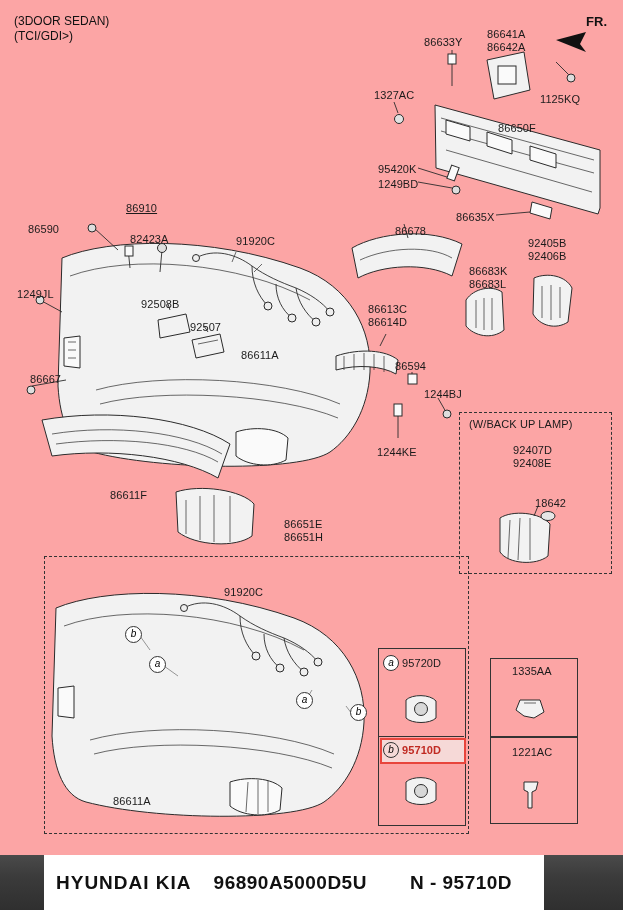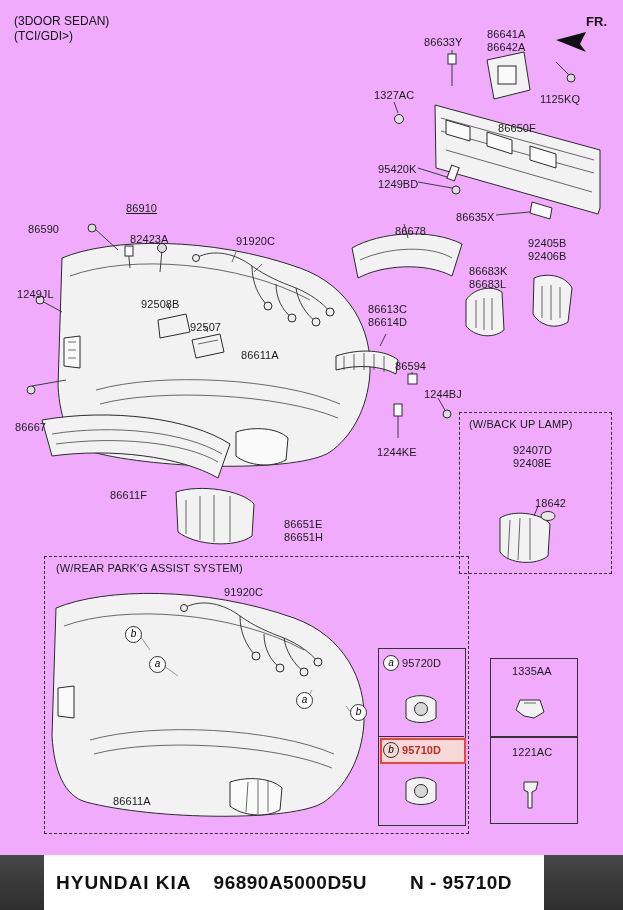--- a/index.html
+++ b/index.html
@@ -5,21 +5,21 @@
   html,body{margin:0;padding:0;}
   body{
     width:623px;height:910px;
     background:#ffffff;
     font-family:"Liberation Sans", sans-serif;
     position:relative;
     overflow:hidden;
   }
   .diagram{
     position:absolute;left:0;top:0;width:623px;height:855px;
-    background:#f0abfc;
+    background:#fca5a5;
   }
   svg.canvas{position:absolute;left:0;top:0;width:623px;height:855px;}
   .lbl{
     position:absolute;
     font-size:11px;
     color:#1b1b1b;
     white-space:pre;
     line-height:13px;
     letter-spacing:0.1px;
   }
@@ -219,21 +219,20 @@
 
   <div class="title-block"><span>(3DOOR SEDAN)</span>
 <span>(TCI/GDI&gt;)</span></div>
 
   <div class="fr">FR.</div>
 
   <div class="dashbox" style="left:459px;top:412px;width:151px;height:160px;"></div>
   <div class="lbl" style="left:469px;top:418px;">(W/BACK UP LAMP)</div>
 
   <div class="dashbox" style="left:44px;top:556px;width:423px;height:276px;"></div>
-  <div class="lbl" style="left:56px;top:562px;">(W/REAR PARK'G ASSIST SYSTEM)</div>
 
   <div class="solidbox" style="left:378px;top:648px;width:86px;height:176px;"></div>
   <div class="solidbox" style="left:378px;top:736px;width:86px;height:0px;border-top:1px solid #333;border-left:none;border-right:none;border-bottom:none;"></div>
   <div class="callout" style="left:383px;top:655px;width:14px;height:14px;">a</div>
   <div class="lbl" style="left:402px;top:657px;">95720D</div>
   <div class="hl" style="left:380px;top:738px;width:82px;height:22px;"></div>
   <div class="callout" style="left:383px;top:742px;width:14px;height:14px;background:#f6d9d7;">b</div>
   <div class="lbl bold" style="left:402px;top:744px;color:#c02a22;">95710D</div>
 
   <div class="solidbox" style="left:490px;top:658px;width:86px;height:78px;"></div>
@@ -264,21 +263,21 @@
       <div class="lbl" style="left: 126px; top: 202px; text-decoration: underline;">86910</div>
       <div class="lbl" style="left: 28px; top: 223px;">86590</div>
       <div class="lbl" style="left: 130px; top: 233px;">82423A</div>
       <div class="lbl" style="left: 236px; top: 235px;">91920C</div>
       <div class="lbl" style="left: 17px; top: 288px;">1249JL</div>
       <div class="lbl" style="left: 141px; top: 298px;">92508B</div>
       <div class="lbl" style="left: 190px; top: 321px;">92507</div>
       <div class="lbl" style="left: 368px; top: 303px;">86613C
 86614D</div>
       <div class="lbl" style="left: 241px; top: 349px;">86611A</div>
-      <div class="lbl" style="left: 15px; top: 373px; margin-top: 48px;">86667</div>
+      <div class="lbl" style="left: 30px; top: 373px;">86667</div>
       <div class="lbl" style="left: 395px; top: 360px;">86594</div>
       <div class="lbl" style="left: 424px; top: 388px;">1244BJ</div>
       <div class="lbl" style="left: 377px; top: 446px;">1244KE</div>
       <div class="lbl" style="left: 110px; top: 489px;">86611F</div>
       <div class="lbl" style="left: 284px; top: 518px;">86651E
 86651H</div>
       <div class="lbl" style="left: 513px; top: 444px;">92407D
 92408E</div>
       <div class="lbl" style="left: 535px; top: 497px;">18642</div>
       <div class="lbl" style="left: 224px; top: 586px;">91920C</div>

